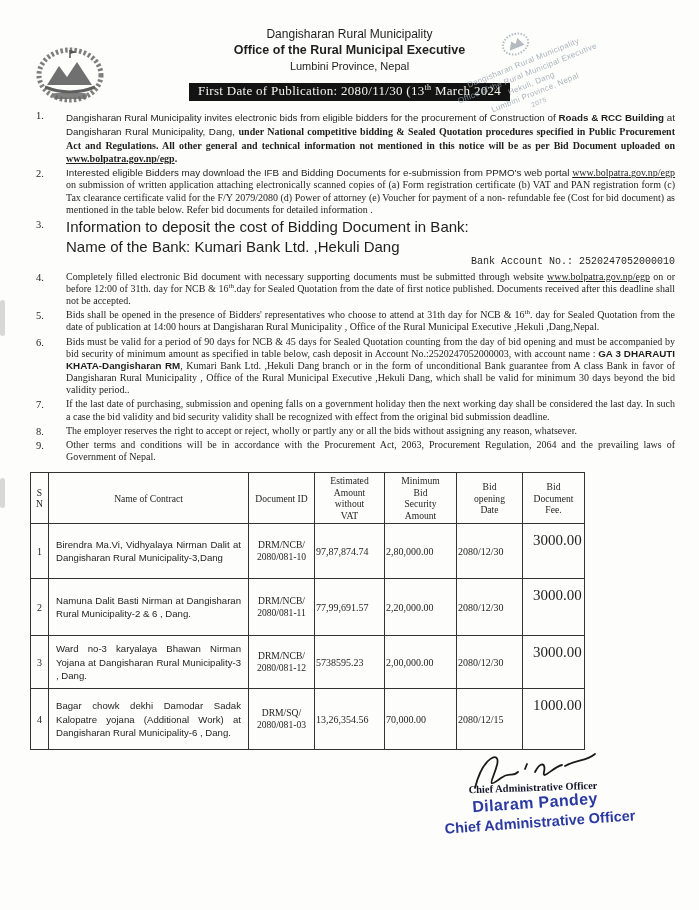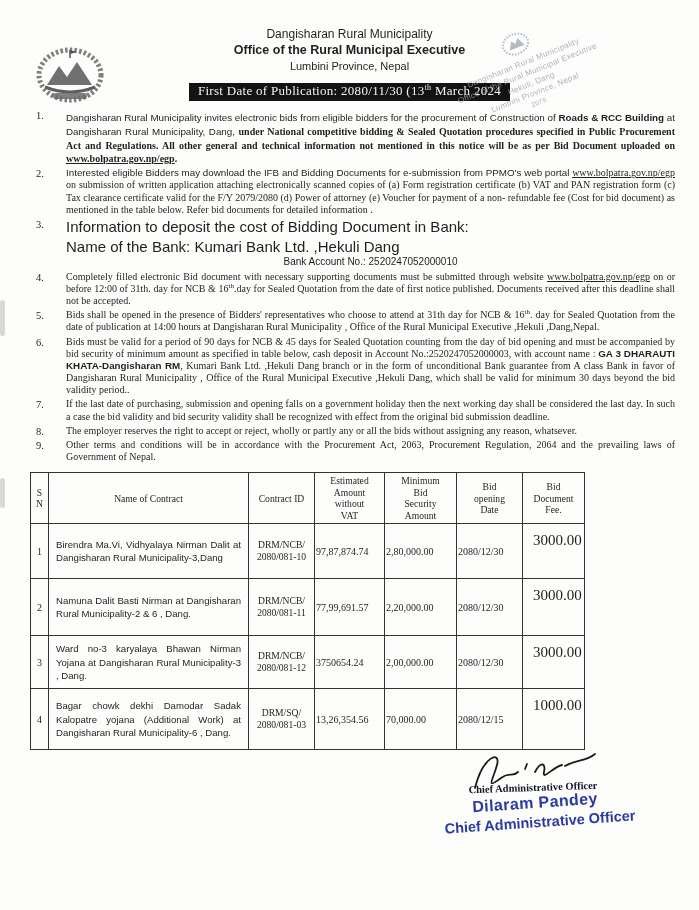--- a/index.html
+++ b/index.html
@@ -42,21 +42,21 @@
   .items { padding:8px 24px 0 36px; font-size:10px; }
   .item { display:flex; margin-bottom:2px; }
   .num { width:30px; flex:none; font-size:10.5px; padding-top:1px; }
   .ibody { flex:1; text-align:justify; line-height:1.22; }
   .p-sans { font-family:"Liberation Sans",sans-serif; font-size:9.8px; line-height:1.3; }
   .p-mix  { margin-top:2px; line-height:1.32; font-size:10px; }
   .link { color:inherit; text-decoration:underline; cursor:pointer; }
   .sup { font-size:7px; vertical-align:super; line-height:0; }
   .i3-head { font-family:"Liberation Sans",sans-serif; font-size:15px; line-height:1.25; text-align:left; }
   .bank-line  { font-family:"Liberation Sans",sans-serif; font-size:15px; line-height:1.28; text-align:left; }
-  .bank-line2 { font-family:Liberation Sans, sans-serif; font-size:10px; line-height:1.28; text-align:center; }
+  .bank-line2 { font-family:Liberation Mono, monospace; font-size:10px; line-height:1.28; text-align:right; }
   .bank-line3 { font-family:"Liberation Sans",sans-serif; font-size:9.8px; font-weight:700; line-height:1.28; text-align:left; }
 
   
   table.bid { border-collapse:collapse; table-layout:fixed; margin:9px 0 0 30px; width:554px; }
   table.bid th, table.bid td { border:1px solid #333; overflow:hidden; }
   table.bid th {
     font-weight:400; font-size:9.6px; line-height:1.2; text-align:center;
     vertical-align:middle; white-space:pre-line; padding:2px 1px; height:42px;
   }
   th.h-sn { text-align:left; vertical-align:top; padding-left:3px; }
@@ -189,21 +189,21 @@
         <col style="width:70px">
       <col style="width:72px">
         <col style="width:66px">
         <col style="width:62px">
     </colgroup>
     <thead>
       <tr>
         <th class="h-sn">S
 N</th>
         <th>Name of Contract</th>
-        <th>Contract ID</th>
+        <th>Document ID</th>
         <th>Estimated
 Amount
 without
 VAT</th>
         <th>Minimum
 Bid
 Security
 Amount</th>
         <th>Bid
 opening
@@ -232,21 +232,21 @@
         <td class="c-amt">77,99,691.57</td>
         <td class="c-sec">2,20,000.00</td>
         <td class="c-date">2080/12/30</td>
         <td class="c-fee">3000.00</td>
       </tr>
       <tr class="r3">
         <td class="c-sn">3</td>
         <td class="c-name">Ward no-3 karyalaya Bhawan Nirman Yojana at Dangisharan Rural Municipality-3 , Dang.</td>
         <td class="c-id">DRM/NCB/
 2080/081-12</td>
-        <td class="c-amt">3750654.24</td>
+        <td class="c-amt">5738595.23</td>
         <td class="c-sec">2,00,000.00</td>
         <td class="c-date">2080/12/30</td>
         <td class="c-fee">3000.00</td>
       </tr>
       <tr class="r4">
         <td class="c-sn">4</td>
         <td class="c-name">Bagar chowk dekhi Damodar Sadak Kalopatre yojana (Additional Work) at  Dangisharan Rural Municipality-6 , Dang.</td>
         <td class="c-id">DRM/SQ/
 2080/081-03</td>
         <td class="c-amt">13,26,354.56</td>

